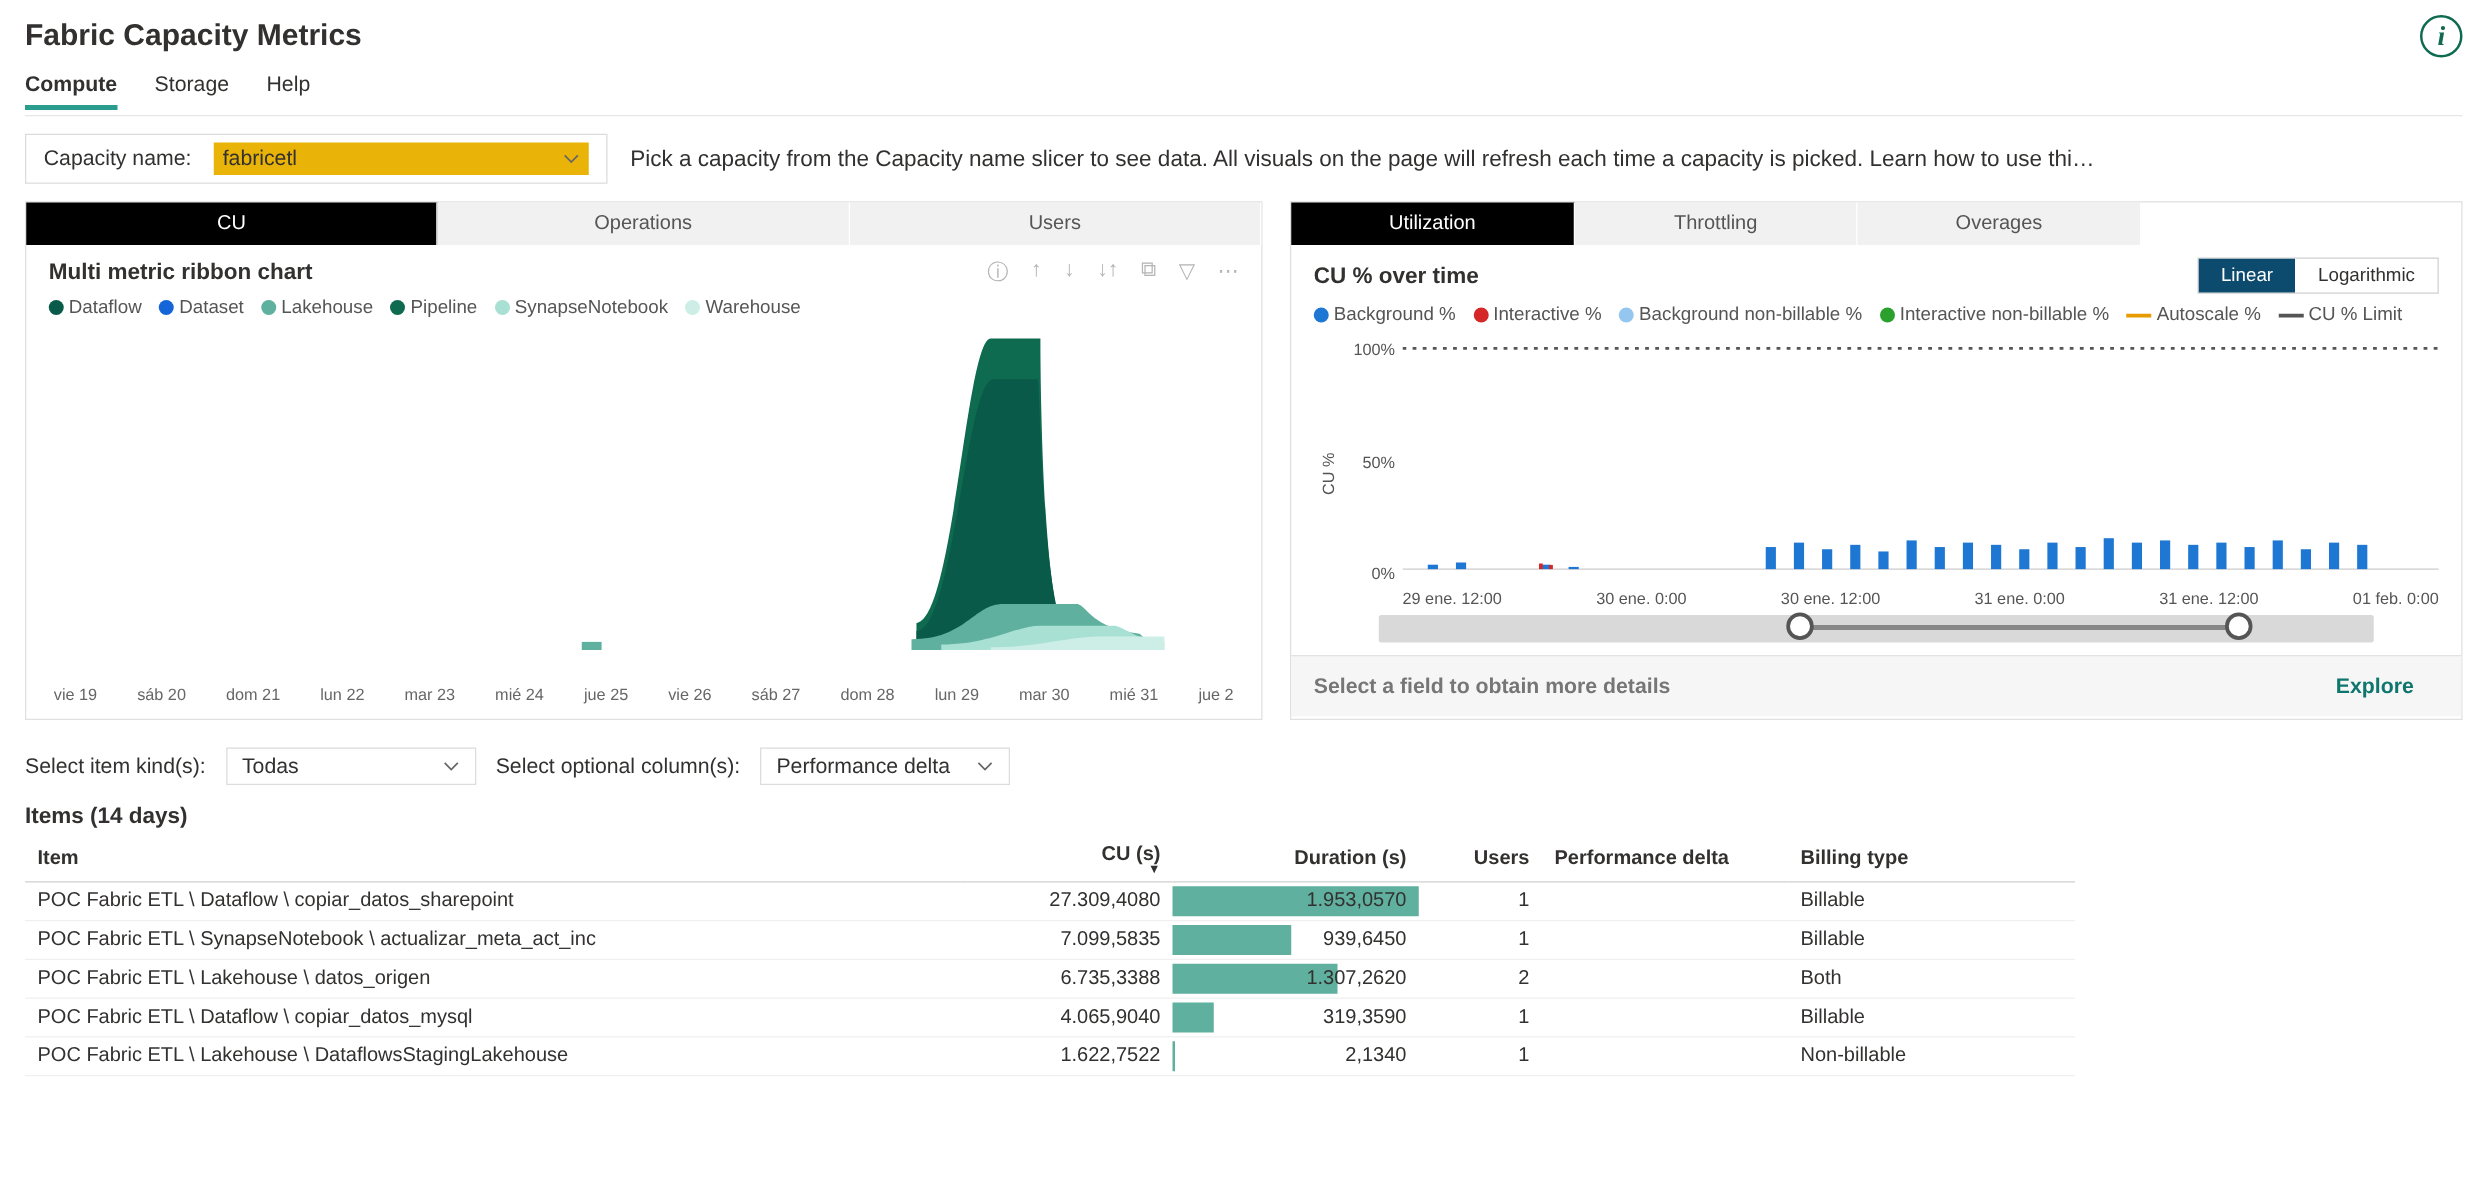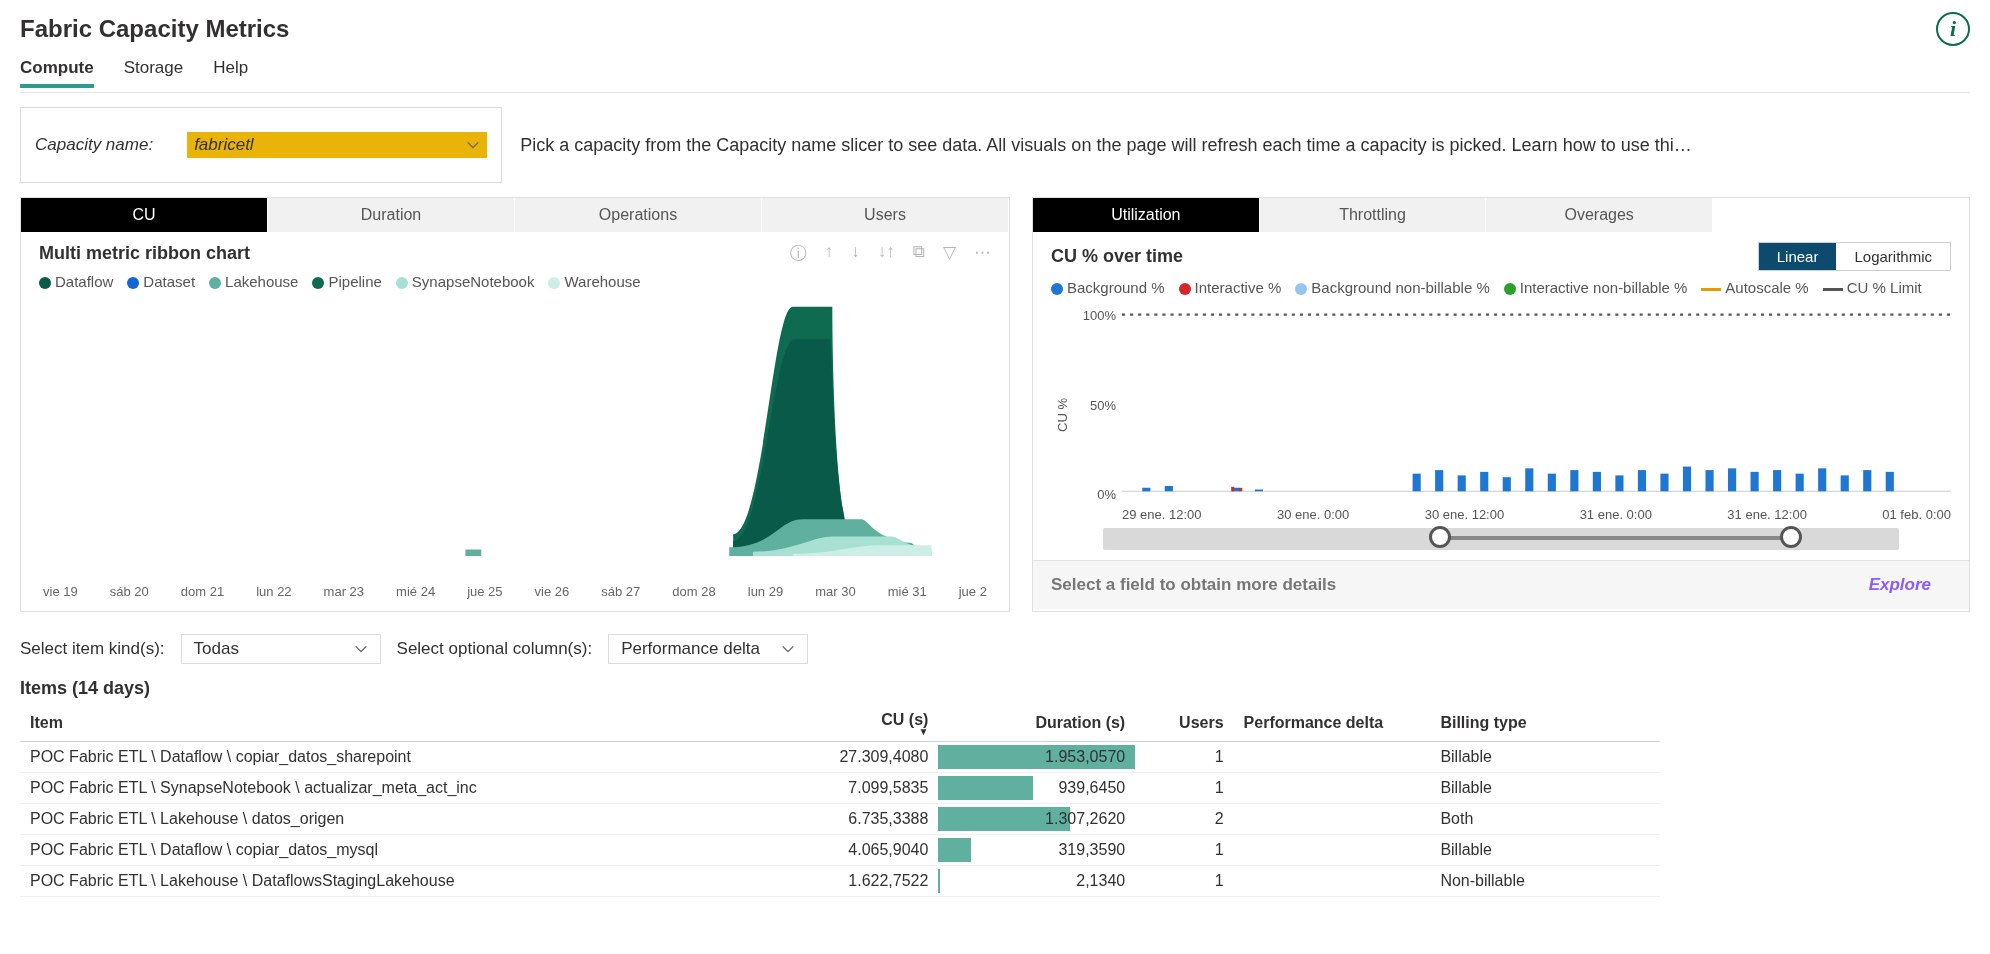--- a/index.html
+++ b/index.html
@@ -16,21 +16,21 @@
   .page-title { font-size: 24px; font-weight: 600; color:#323130; }
   .info-circle { width:34px; height:34px; border:2px solid #0f6b50; border-radius:50%; display:flex; align-items:center; justify-content:center; color:#0f6b50; font-weight:700; font-size:22px; font-style:italic; font-family: Georgia, serif; }
 
   .tabs-main { display:flex; gap:30px; margin-top:12px; }
   .tabs-main .tab { font-size:17px; padding-bottom:6px; cursor:pointer; }
   .tabs-main .tab.active { font-weight:600; border-bottom:4px solid #2a9d8f; }
 
   .divider { border-bottom:1px solid #e6e6e6; margin-top:4px; }
 
   .slicer-row { display:flex; align-items:center; gap:18px; margin-top:14px; }
-  .slicer-box { display:flex; align-items:center; gap:34px; border:1px solid #dcdcdc; padding:24px 14px;font-style:italic; }
+  .slicer-box { display:flex; align-items:center; gap:18px; border:1px solid #dcdcdc; padding:6px 14px; }
   .dropdown { display:flex; align-items:center; justify-content:space-between; min-width:300px; background:#eab308; border:1px solid transparent; cursor:pointer; padding:2px 6px; }
   .chev { width:14px; height:14px; }
   .hint-text { color:#323130; font-size:18px; white-space:nowrap; overflow:hidden; text-overflow:ellipsis; max-width:1480px; }
 
   .panels { display:flex; gap:22px; margin-top:14px; }
   .panel { border:1px solid #e0e0e0; background:#fff; flex:1; padding:0; display:flex; flex-direction:column; }
 
   .seg-tabs { display:flex; }
   .seg-tab { flex:1; text-align:center; padding:8px 4px; font-size:16px; background:#f1f1f1; color:#555; cursor:pointer; border-right:1px solid #fff; }
   .seg-tab.active { background:#000; color:#fff; }
@@ -61,21 +61,21 @@
   .cu-yticks { position:absolute; left:0; top:0; bottom:20px; width:46px; font-size:13px; color:#555; display:flex; flex-direction:column; justify-content:space-between; text-align:right; }
   .cu-canvas { position:absolute; left:52px; right:0; top:0; bottom:24px; }
   .cu-xaxis { position:absolute; left:52px; right:0; bottom:0; display:flex; justify-content:space-between; font-size:13px; color:#555; }
 
   .range-slider { position:relative; height:22px; margin:6px 70px 10px; background:#d9d9d9; border-radius:2px; }
   .range-slider .trk { position:absolute; top:8px; height:4px; background:#888; }
   .range-slider .h { position:absolute; top:-2px; width:22px; height:22px; border-radius:50%; background:#fff; border:3px solid #555; cursor:pointer; }
 
   .panel-footer { display:flex; justify-content:space-between; align-items:center; background:#f6f6f6; border-top:1px solid #e3e3e3; padding:10px 18px; }
   .footer-hint { color:#767676; font-weight:600; }
-  .explore-btn { color:#8b5cf6; font-weight:600; padding:4px 20px; cursor:default;font-style:italic; }
+  .explore-btn { color:#0f766e; font-weight:600; padding:4px 20px; cursor:default; }
 
   
   .lower-filters { display:flex; align-items:center; gap:16px; margin-top:22px; }
   .lower-filters label { font-size:17px; }
   .sel-box { display:flex; align-items:center; justify-content:space-between; border:1px solid #dcdcdc; min-width:200px; padding:4px 12px; cursor:pointer; }
 
   .table-title { font-weight:700; font-size:18px; margin-top:14px; margin-bottom:6px; }
 
   table.items { width:100%; border-collapse:collapse; max-width:1640px; }
   table.items th { text-align:left; font-weight:700; font-size:16px; padding:6px 10px; border-bottom:1px solid #d0d0d0; }
@@ -114,21 +114,20 @@
     </div>
   </div>
   <div class="hint-text">Pick a capacity from the Capacity name slicer to see data. All visuals on the page will refresh each time a capacity is picked. Learn how to use thi…</div>
 </div>
 
 <div class="panels">
 
   <div class="panel" style="flex:0 0 990px;">
     <div class="seg-tabs">
       <div class="seg-tab active">CU</div>
-      <div class="seg-tab">Duration</div>
       <div class="seg-tab">Operations</div>
       <div class="seg-tab">Users</div>
     </div>
     <div class="chart-header">
       <div class="chart-title">Multi metric ribbon chart</div>
       <div class="chart-tools">
         <span>ⓘ</span>
         <span>↑</span>
         <span>↓</span>
         <span>↓↑</span>

